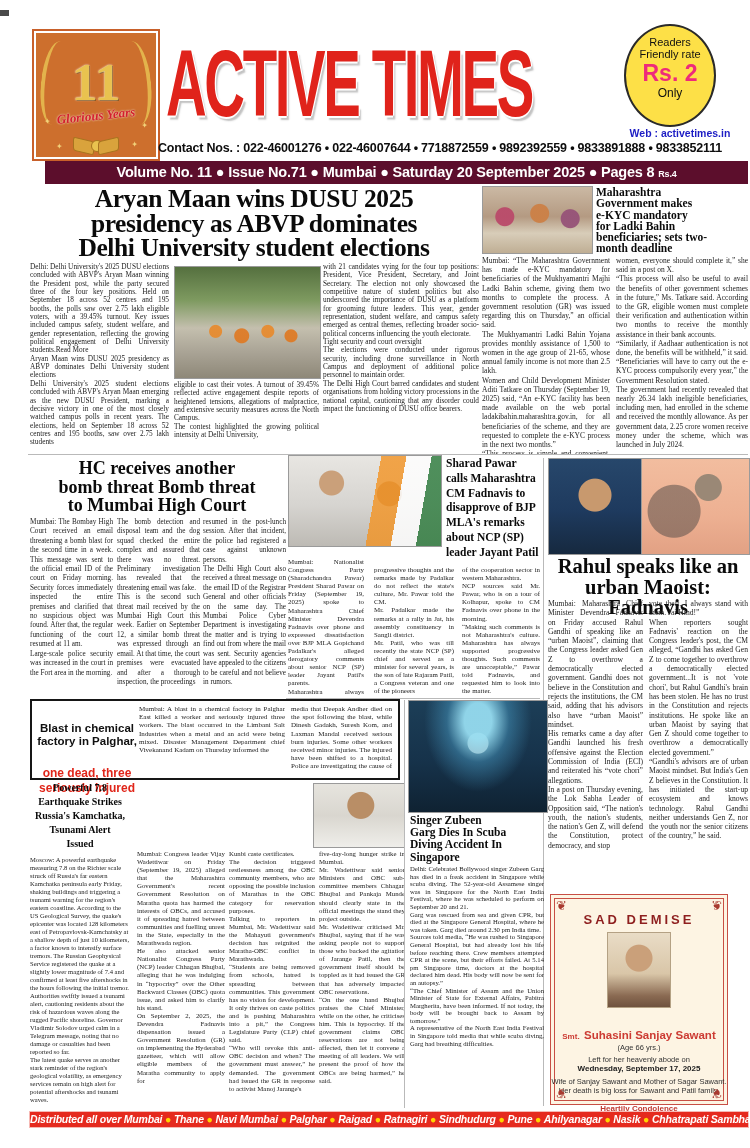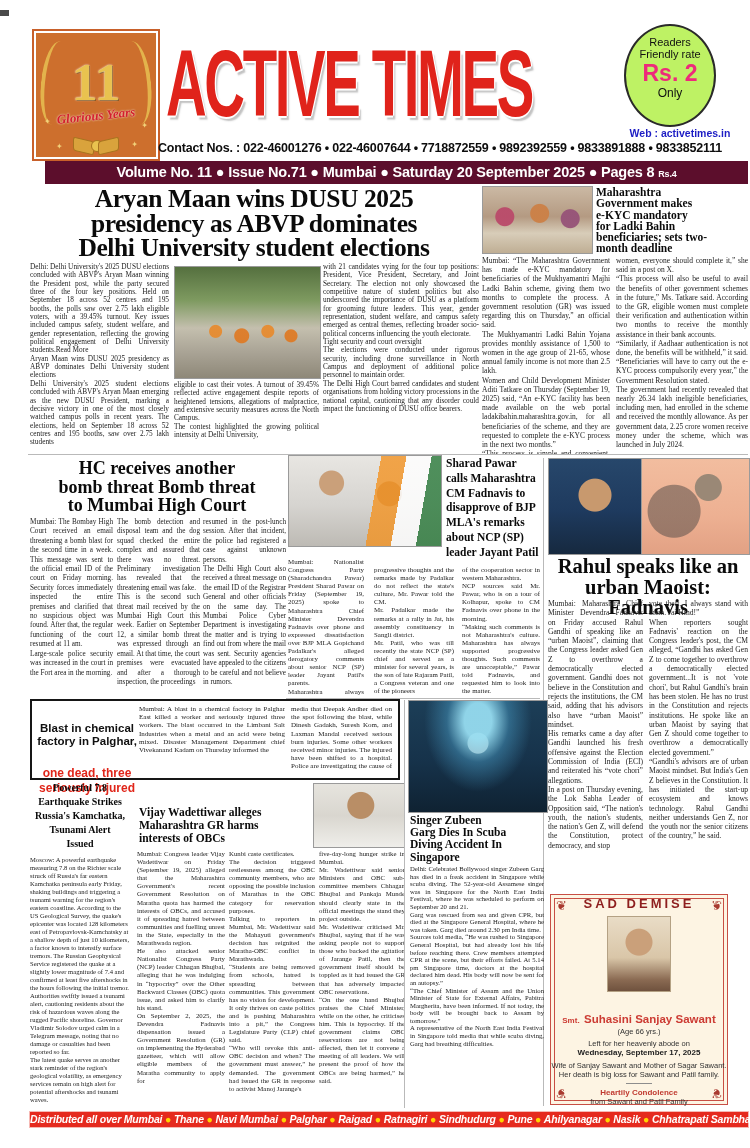--- a/index.html
+++ b/index.html
@@ -32,21 +32,21 @@
         background:#d9a33c;border:1px solid #a8741f;border-radius:3px;}
   #bow:before{left:0;transform:skewY(14deg);}
   #bow:after{right:0;transform:skewY(-14deg);}
   #bow .knot{position:absolute;left:18px;top:3px;width:10px;height:10px;background:#e9c24f;
         border:1px solid #a8741f;border-radius:50%;}
 
   #paper-title{left:166px;top:28px;width:460px;height:118px;overflow:visible;
         font:bold 94px/112px "Liberation Sans",sans-serif;color:#e0231b;letter-spacing:-4px;
         transform:scaleX(0.60);transform-origin:left top;white-space:nowrap;
         text-shadow:-2px 0 0 #fff,2px 0 0 #fff,0 -2px 0 #fff,0 2px 0 #fff,4px 4px 2px rgba(120,120,120,.45);}
-  #price-badge{left:624px;top:24px;width:88px;height:99px;background:#bef264;border:2px solid #2a2a2a;
+  #price-badge{left:624px;top:24px;width:88px;height:99px;background:#fde047;border:2px solid #2a2a2a;
         border-radius:50%;text-align:center;font-family:"Liberation Sans",sans-serif;}
   #price-badge .l1{margin-top:10px;font-size:11px;color:#111;}
   #price-badge .l2{font-size:11px;color:#111;}
   #price-badge .pr{font:bold 23px/26px "Liberation Sans",sans-serif;color:#ee2a7b;}
   #price-badge .l3{font-size:12px;color:#111;}
   #web-line{left:610px;top:127px;width:140px;text-align:center;
         font:bold 10.5px/12px "Liberation Sans",sans-serif;color:#1c1cc4;}
   #contact-line{left:158px;top:140px;width:592px;
         font:bold 12.5px/16px "Liberation Sans",sans-serif;color:#0d0d0d;letter-spacing:-.2px;
         white-space:nowrap;}
@@ -70,21 +70,21 @@
   #blast-box{left:30px;top:699px;width:366px;height:77px;border:2px solid #161616;background:#fff;}
   .blast-hl{position:absolute;left:4px;top:3px;width:102px;text-align:center;
         font-family:"Liberation Sans",sans-serif;font-weight:bold;white-space:pre-line;}
   .blast-hl .b{font-size:11.5px;line-height:13px;color:#101010;display:block;white-space:pre-line;}
   .blast-hl .r{font-size:12px;line-height:14.5px;color:#e02519;display:block;white-space:pre-line;}
 
   #sad-box{left:550px;top:894px;width:176px;height:209px;background:#fdf4e3;
         border:1px solid #c74e44;box-shadow:inset 0 0 0 3px #fdf4e3, inset 0 0 0 4px #c74e44;
         text-align:center;font-family:"Liberation Sans",sans-serif;}
   #sad-box .flourish{position:absolute;color:#a93a30;font-size:13px;}
-  #sad-title{margin-top:2px;font:bold 13px/14px "Liberation Sans",sans-serif;color:#8e1f1f;letter-spacing:3px;}
+  #sad-title{margin-top:18px;font:bold 13px/14px "Liberation Sans",sans-serif;color:#8e1f1f;letter-spacing:3px;}
   #sad-photo{position:relative;margin:5px auto 0;width:62px;height:74px;border:1px solid #b4a184;}
   #sad-name-row{margin-top:17px;color:#cc3b33;}
   #sad-name-row .hon{font:bold 8px "Liberation Sans",sans-serif;}
   #sad-name-row .nm{font:bold 11.5px "Liberation Sans",sans-serif;}
   .sad-small{font-size:7.5px;line-height:9px;color:#333;}
   .sad-bold{font:bold 8px/10px "Liberation Sans",sans-serif;color:#222;}
   #sad-condole{margin-top:4px;font:bold 8px/9px "Liberation Sans",sans-serif;color:#c03a30;}
   .sad-div{width:26px;height:1px;background:#8d8d8d;margin:4px auto 2px;}
 
   #footer-bar{left:30px;top:1112px;width:718px;height:15px;background:#e52a1e;color:#fff;
@@ -252,23 +252,20 @@
 
   <div class="hl" id="quake-headline">Powerful 7.8
 Earthquake Strikes
 Russia's Kamchatka,
 Tsunami Alert
 Issued</div>
   <div class="col" style="left:30px;top:856px;width:101px;height:252px;font-size:6.6px;line-height:8.0px;text-align:left;">Moscow: A powerful earthquake measuring 7.8 on the Richter scale struck off Russia's far eastern Kamchatka peninsula early Friday, shaking buildings and triggering a tsunami warning for the region's eastern coastline. According to the US Geological Survey, the quake's epicenter was located 128 kilometers east of Petropavlovsk-Kamchatsky at a shallow depth of just 10 kilometers, a factor known to intensify surface tremors. The Russian Geophysical Service registered the quake at a slightly lower magnitude of 7.4 and confirmed at least five aftershocks in the hours following the initial tremor.
 Authorities swiftly issued a tsunami alert, cautioning residents about the risk of hazardous waves along the rugged Pacific shoreline. Governor Vladimir Solodov urged calm in a Telegram message, noting that no damage or casualties had been reported so far.
 The latest quake serves as another stark reminder of the region's geological volatility, as emergency services remain on high alert for potential aftershocks and tsunami waves.</div>
 
-  <div class="hl" id="maratha-subhead">Vijay Wadettiwar alleges
-Maharashtra GR harms
-interests of OBCs</div>
   <div class="photo ph-wadettiwar" style="left:313px;top:783px;width:90px;height:63px;"></div>
   <div class="col" style="left:137px;top:850px;width:88px;height:258px;font-size:6.8px;line-height:8.1px;">Mumbai: Congress leader Vijay Wadettiwar on Friday (September 19, 2025) alleged that the Maharashtra Government's recent Government Resolution on Maratha quota has harmed the interests of OBCs, and accused it of spreading hatred between communities and fuelling unrest in the State, especially in the Marathwada region.
 He also attacked senior Nationalist Congress Party (NCP) leader Chhagan Bhujbal, alleging that he was indulging in “hypocrisy” over the Other Backward Classes (OBC) quota issue, and asked him to clarify his stand.
 On September 2, 2025, the Devendra Fadnavis dispensation issued a Government Resolution (GR) on implementing the Hyderabad gazetteer, which will allow eligible members of the Maratha community to apply for</div>
   <div class="col" style="left:229px;top:850px;width:86px;height:258px;font-size:6.8px;line-height:8.1px;">Kunbi caste certificates.
 The decision triggered restlessness among the OBC community members, who are opposing the possible inclusion of Marathas in the OBC category for reservation purposes.
 Talking to reporters in Mumbai, Mr. Wadettiwar said the Mahayuti government's decision has reignited the Maratha-OBC conflict in Marathwada.
 “Students are being removed from schools, hatred is spreading between communities. This government has no vision for development. It only thrives on caste politics and is pushing Maharashtra into a pit,” the Congress Legislature Party (CLP) chief said.
 “Who will revoke this anti-OBC decision and when? The government must answer,” he demanded. The government had issued the GR in response to activist Manoj Jarange's</div>
   <div class="col" style="left:319px;top:850px;width:86px;height:258px;font-size:6.8px;line-height:8.1px;">five-day-long hunger strike in Mumbai.

